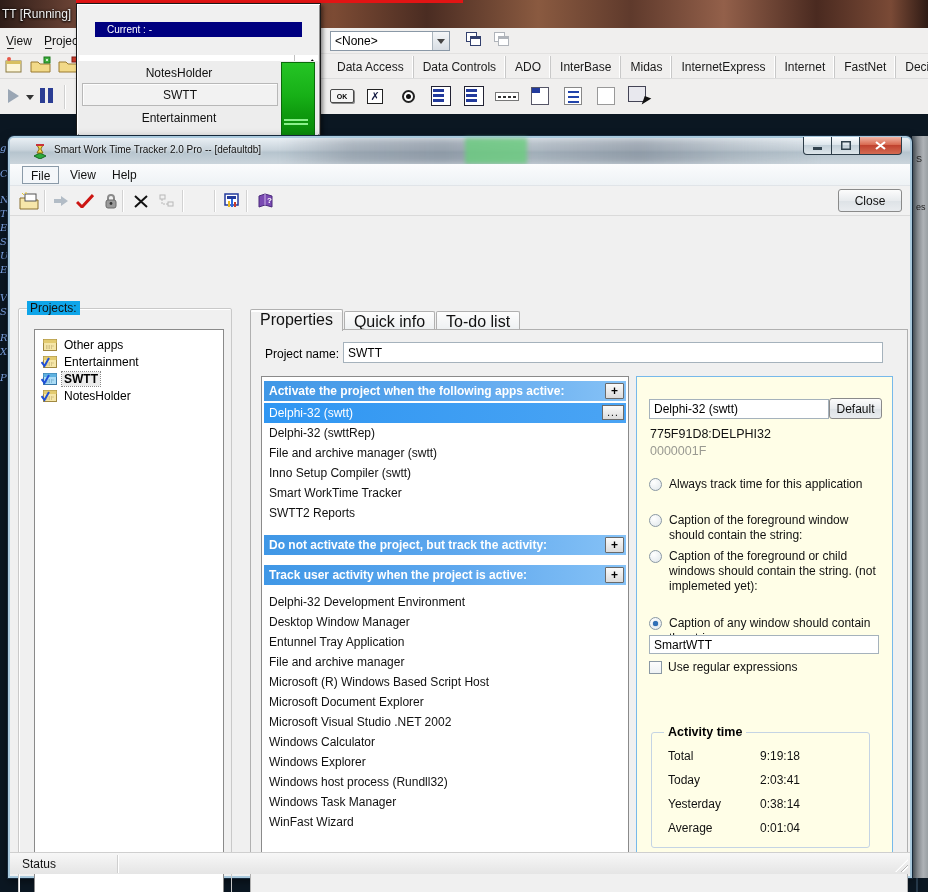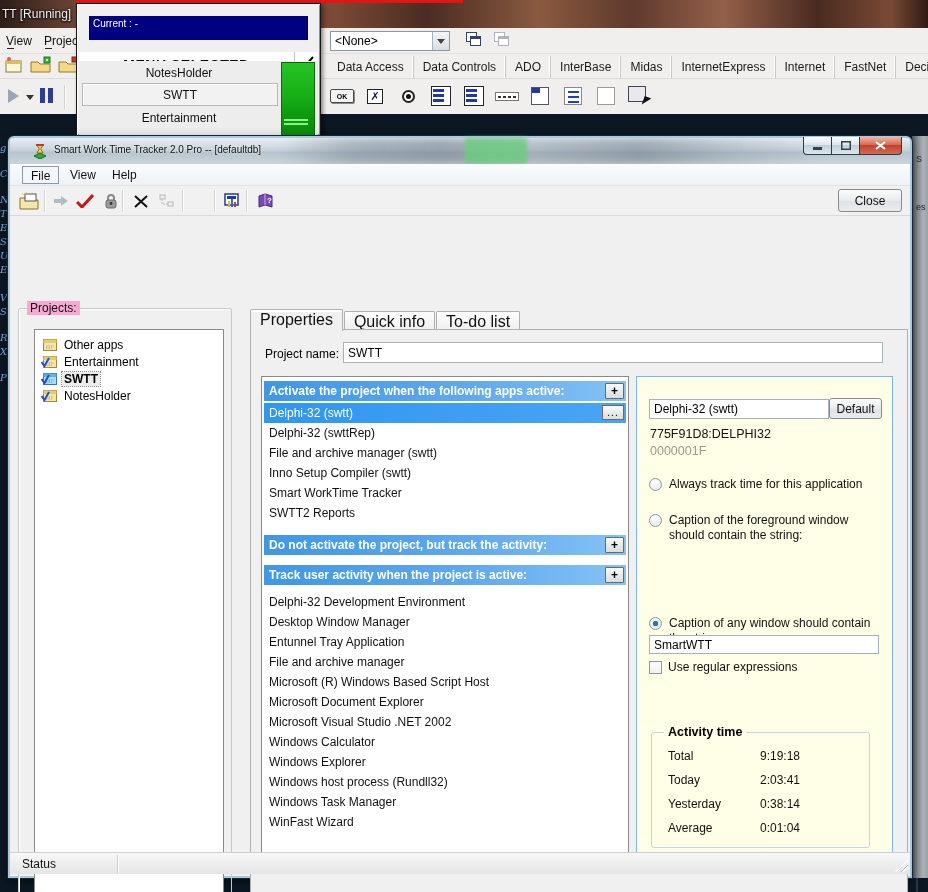--- a/index.html
+++ b/index.html
@@ -52,21 +52,21 @@
     background:repeating-linear-gradient(180deg,#2244aa 0 2px,transparent 2px 5px); }
   .blank-sq { width:18px; height:18px; border:1px solid #999; background:#fff; }
   .btncur { width:22px; height:20px; position:relative; }
   .btncur::before { content:""; position:absolute; left:0; top:0; width:16px; height:14px; border:1px solid #445; background:#e8e8ee; }
   .btncur::after { content:""; position:absolute; right:0; bottom:0; width:0; height:0;
     border-top:9px solid #111; border-right:7px solid transparent; transform:rotate(20deg); }
 
   
   .popup { position:absolute; left:76px; top:3px; width:245px; height:133px; z-index:5;
     background:#f0f0f0; border:1px solid #1a1a1a; box-shadow:inset 1px 1px 0 #fff, inset -1px -1px 0 #909090, 2px 2px 4px rgba(0,0,0,.45); }
-  .p-title { height:24px; margin:12px; background:#000080; color:#fff; font-size:10px; line-height:15px; padding-left:4px; }
+  .p-title { height:15px; margin:18px; background:#000080; color:#fff; font-size:10px; line-height:15px; padding-left:12px; }
   .p-head { position:relative; height:40px; margin:0 2px; background:#fff; border-bottom:1px solid #c8c8c8; }
   .p-head-main { position:absolute; left:0; top:0; right:24px; bottom:0; text-align:center; }
   .p-heading { font-weight:bold; font-size:14px; letter-spacing:.5px; padding-top:5px; }
   .p-mode { font-size:9px; color:#6d4a44; margin-top:2px; }
   .p-side { position:absolute; right:0; top:0; width:24px; bottom:0; border-left:1px solid #c0c0c0; }
   .p-check { position:absolute; left:5px; top:4px; }
   .p-darr { position:absolute; left:7px; top:25px; width:0; height:0; border-left:5px solid transparent; border-right:5px solid transparent; border-top:6px solid #2050c8; }
   .p-list { position:absolute; left:2px; right:2px; top:57px; bottom:0; background:#ededed; overflow:hidden; }
   .p-item { text-align:center; width:200px; font-size:12px; color:#111; }
   .p-i1 { padding-top:5px; height:22px; }
@@ -111,21 +111,21 @@
   .toolbar { position:absolute; left:0; top:48px; right:0; height:30px; background:#f1f1f1; border-bottom:1px solid #dadada; }
   .tb-ic { position:absolute; top:4px; width:22px; height:22px; display:flex; align-items:center; justify-content:center; }
   .tb-sep { position:absolute; top:4px; width:1px; height:22px; background:#d2d2d2; box-shadow:1px 0 0 #fff; }
   .btn { border:1px solid #8a8a8a; border-radius:3px; background:linear-gradient(180deg,#fcfcfc,#e8ebee 50%,#dde2e6 51%,#e9ecef); font-size:12px; color:#111; display:flex; align-items:center; justify-content:center; }
   .close-btn { position:absolute; right:8px; top:3px; width:64px; height:23px; }
 
   .client { position:absolute; left:0; top:78px; right:0; height:636px; background:#f0f0f0; }
 
   
   .grp { position:absolute; border:1px solid #c9c9c9; box-shadow:inset 1px 1px 0 #fff; border-radius:2px; }
-  .grp-label { position:absolute; left:8px; top:-8px; background:#f9a8d4; padding:0 3px; font-size:12px; color:#111; }
+  .grp-label { position:absolute; left:8px; top:-8px; background:#0ea5e9; padding:0 3px; font-size:12px; color:#111; }
   .projects-grp { left:8px; top:92px; width:214px; height:618px; }
   .listbox { position:absolute; background:#fff; border:1px solid #8a8a8a; }
   .proj-list { left:15px; top:20px; width:190px; height:586px; padding:6px 2px; }
   .tree-row { display:flex; align-items:center; height:17px; padding-left:4px; }
   .fldr { position:relative; width:17px; height:14px; margin-right:4px; flex:none; }
   .tree-label { font-size:12px; padding:0 2px; white-space:nowrap; }
   .tree-label.sel { font-weight:bold; background:#ececec; outline:1px dotted #8a8a8a; }
 
   
   .tabs { position:absolute; left:240px; top:93px; height:21px; display:flex; }
@@ -537,20 +537,24 @@
           <div class="d-win">0000001F</div>
 
           <div class="radio-row" style="top:100px">
             <span class="radio"></span>
             <span class="radio-lbl">Always track time for this application</span>
           </div>
           <div class="radio-row" style="top:136px">
             <span class="radio"></span>
             <span class="radio-lbl">Caption of the foreground window should contain the string:</span>
           </div>
+          <div class="radio-row" style="top:172px">
+            <span class="radio"></span>
+            <span class="radio-lbl">Caption of the foreground or child windows should contain the string. (not implemeted yet):</span>
+          </div>
           <div class="radio-row" style="top:239px">
             <span class="radio on"></span>
             <span class="radio-lbl">Caption of any window should contain the string:</span>
           </div>
 
           <input class="txt d-match" value="SmartWTT" style="">
           <div class="cb-row d-regex">
             <span class="cb"></span>
             <span class="cb-lbl">Use regular expressions</span>
           </div>

